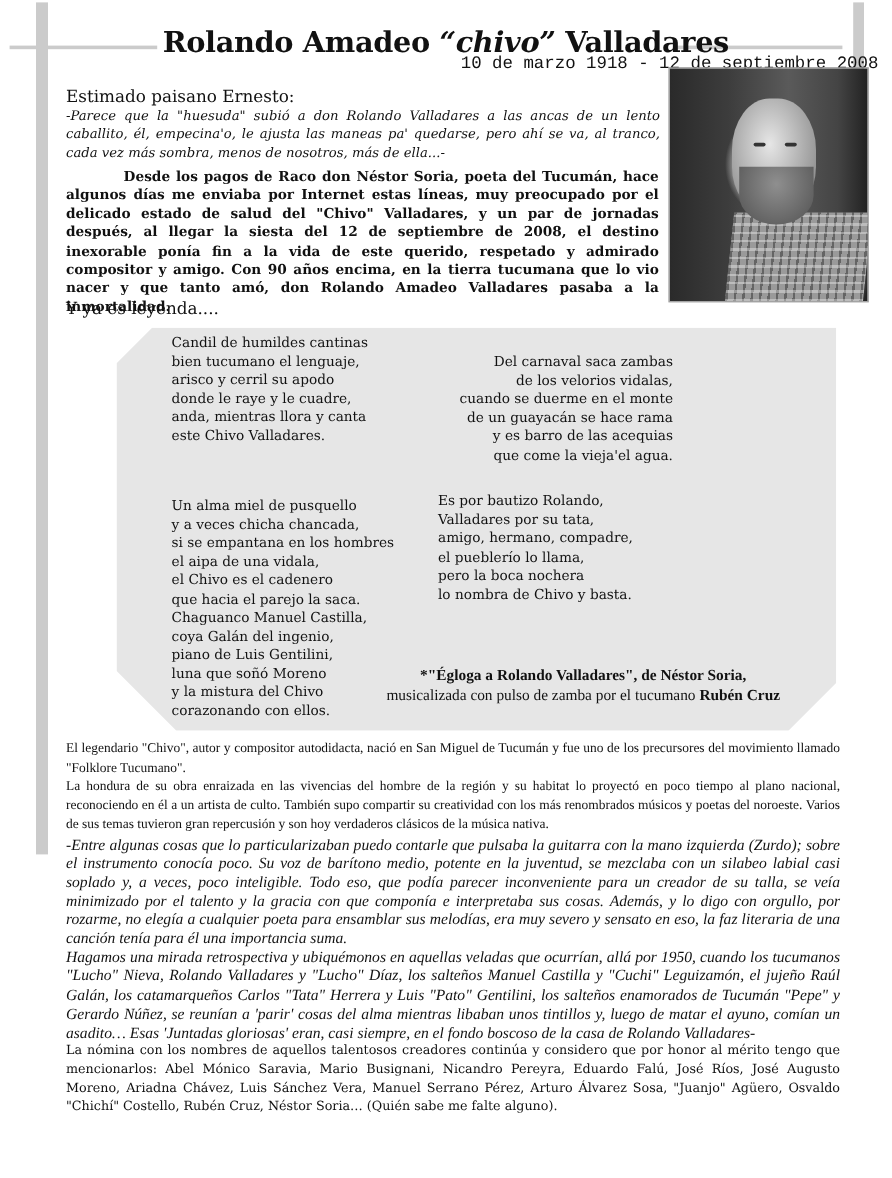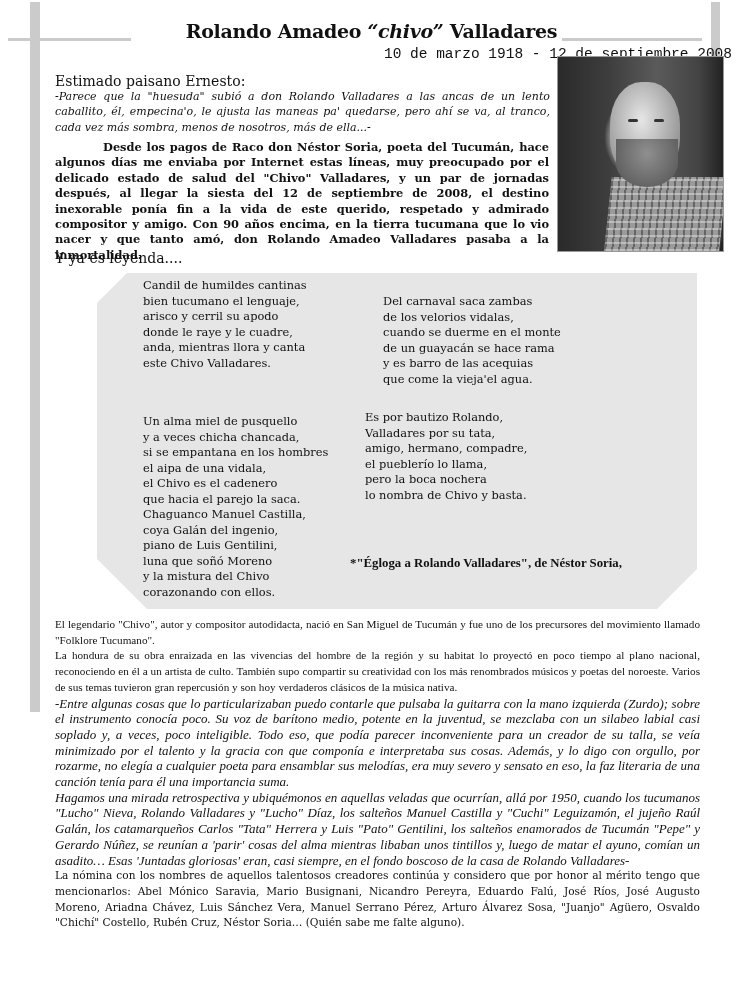--- a/index.html
+++ b/index.html
@@ -5,21 +5,21 @@
   html, body { margin: 0; padding: 0; background: #ffffff; }
   body { width: 743px; height: 982px; position: relative; overflow: hidden;
          font-family: "DejaVu Serif", "Liberation Serif", serif; color: #111; }
   .bar { position: absolute; background: #cbcbcb; }
   #bar-left-v { left: 30px; top: 2px; width: 10px; height: 710px; }
   #bar-left-h { left: 8px; top: 38px; width: 123px; height: 3px; }
   #bar-right-h { left: 562px; top: 38px; width: 140px; height: 3px; }
   #bar-right-v { left: 711px; top: 2px; width: 9px; height: 56px; }
 
   #title { position: absolute; left: 0; top: 20px; width: 743px; text-align: center;
-           font-family: "DejaVu Serif", serif; font-size: 19px; font-weight: bold; letter-spacing: -0.3px; }
+           font-family: "DejaVu Serif", serif; font-size: 24px; font-weight: bold; letter-spacing: -0.3px; }
   #title i { font-style: italic; }
   #dates { position: absolute; left: 0; top: 46px; width: 732px; text-align: right;
            font-family: Liberation Mono, monospace; font-size: 14.5px; }
 
   #photo { position: absolute; left: 557px; top: 56px; width: 165px; height: 194px;
            border: 1px solid #9a9a9a; background:
            radial-gradient(ellipse 45px 55px at 80px 80px, #d8d8d8 0%, #a8a8a8 55%, transparent 75%),
            radial-gradient(ellipse 70px 60px at 110px 175px, #bdbdbd 0%, #8a8a8a 60%, transparent 80%),
            linear-gradient(90deg, #2a2a2a 0%, #3d3d3d 30%, #5a5a5a 60%, #444 85%, #222 100%);
            overflow: hidden; }
@@ -41,21 +41,21 @@
   #para1 .indent { display: inline-block; width: 48px; }
   #legend-line { top: 251px; }
 
   #poem-box { position: absolute; left: 97px; top: 273px; width: 600px; height: 336px;
               background: #e6e6e6;
               clip-path: polygon(30px 0, 100% 0, 100% calc(100% - 40px), calc(100% - 40px) 100%, 50px 100%, 0 calc(100% - 50px), 0 30px); }
   .stanza { position: absolute; font-size: 11.4px; line-height: 15.6px; white-space: pre; }
   #s1 { left: 143px; top: 278px; }
   #s2 { left: 143px; top: 394px; margin-top: 20px; }
   #s3 { left: 143px; top: 507px; }
-  #s4 { left: 383px; top: 294px; }
+  #s4 { left: 383px; top: 294px; text-align: right; }
   #s5 { left: 365px; top: 410px; }
   #credit { position: absolute; left: 296px; top: 555px; width: 380px; text-align: center;
             font-family: "Liberation Serif", serif; font-size: 12.8px; line-height: 16px; }
   #credit .t { font-weight: bold; }
 
   #body { position: absolute; left: 55px; top: 617px; width: 645px; font-size: 11.2px; line-height: 15.7px;
           font-family: "Liberation Serif", serif; }
   #body p { margin: 0; text-align: justify; }
   #body p.it { font-style: italic; font-size: 13px; }
   #body p.last { font-family: "DejaVu Serif", serif; font-size: 10.6px; }
@@ -110,20 +110,21 @@
 y es barro de las acequias
 que come la vieja'el agua.</div>
 <div class="stanza" id="s5">Es por bautizo Rolando,
 Valladares por su tata,
 amigo, hermano, compadre,
 el pueblerío lo llama,
 pero la boca nochera
 lo nombra de Chivo y basta.</div>
 <div id="credit">
   <div class="t">*"Égloga a Rolando Valladares", de Néstor Soria,</div>
+  <div><span>musicalizada con pulso de zamba por el tucumano </span><b>Rubén Cruz</b></div>
 </div>
 
 <div id="body">
   <p>El legendario "Chivo", autor y compositor autodidacta, nació en San Miguel de Tucumán y fue uno de los precursores del movimiento llamado "Folklore Tucumano".</p>
   <p>La hondura de su obra enraizada en las vivencias del hombre de la región y su habitat lo proyectó en poco tiempo al plano nacional, reconociendo en él a  un artista de culto. También supo compartir su creatividad con los más renombrados músicos y poetas del noroeste. Varios de sus temas tuvieron gran repercusión y son hoy  verdaderos clásicos de la música nativa.</p>
   <p class="it">-Entre algunas cosas que lo particularizaban puedo contarle que pulsaba la guitarra con la mano izquierda (Zurdo); sobre el instrumento conocía poco. Su voz de barítono medio, potente en la juventud, se mezclaba con un silabeo labial casi soplado y, a veces, poco inteligible. Todo eso, que podía parecer inconveniente para un creador de su talla, se veía minimizado por el talento y la gracia con que componía e interpretaba sus cosas. Además, y lo digo con orgullo, por rozarme, no elegía a cualquier poeta para ensamblar sus melodías, era muy severo y sensato en eso, la faz literaria de una canción tenía para él una importancia suma.</p>
   <p class="it">Hagamos una mirada retrospectiva y ubiquémonos en aquellas veladas que ocurrían, allá por 1950, cuando los tucumanos "Lucho" Nieva, Rolando Valladares y "Lucho" Díaz, los salteños Manuel Castilla y  "Cuchi" Leguizamón, el jujeño Raúl Galán, los catamarqueños Carlos "Tata" Herrera y Luis "Pato" Gentilini, los salteños enamorados de Tucumán "Pepe" y Gerardo Núñez, se reunían a 'parir' cosas del alma mientras libaban unos tintillos y, luego de matar el ayuno, comían un asadito… Esas 'Juntadas  gloriosas' eran, casi siempre, en el fondo boscoso de la casa de Rolando Valladares-</p>
   <p class="last">La nómina con los nombres de aquellos talentosos creadores continúa  y considero que por honor al mérito tengo que mencionarlos: Abel Mónico Saravia, Mario Busignani, Nicandro Pereyra, Eduardo Falú, José Ríos, José Augusto Moreno, Ariadna Chávez,  Luis Sánchez Vera, Manuel Serrano Pérez, Arturo Álvarez Sosa, "Juanjo" Agüero, Osvaldo "Chichí" Costello, Rubén Cruz, Néstor Soria… (Quién sabe me falte alguno).</p>
 </div>
 

